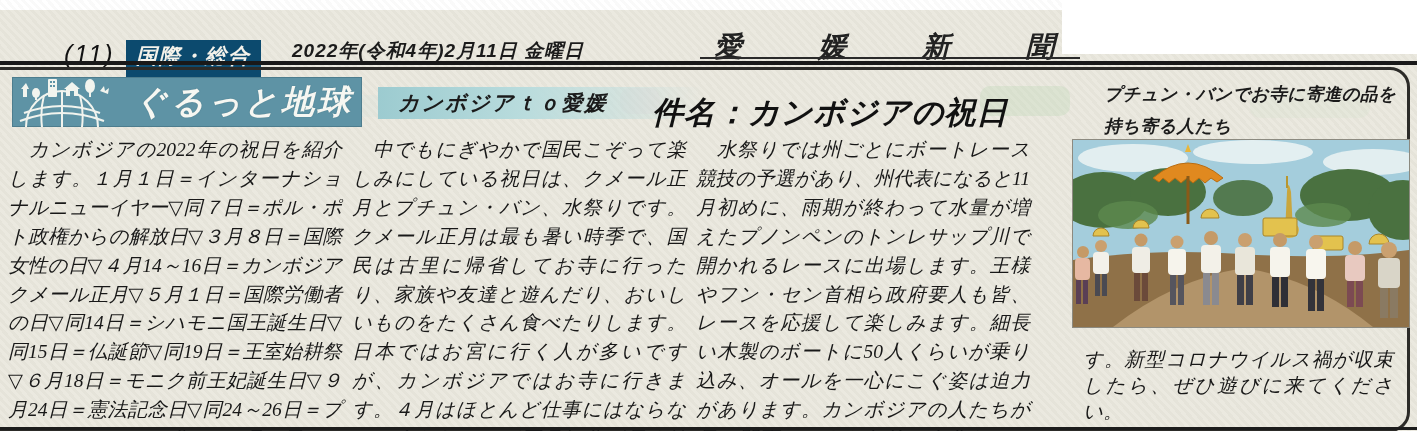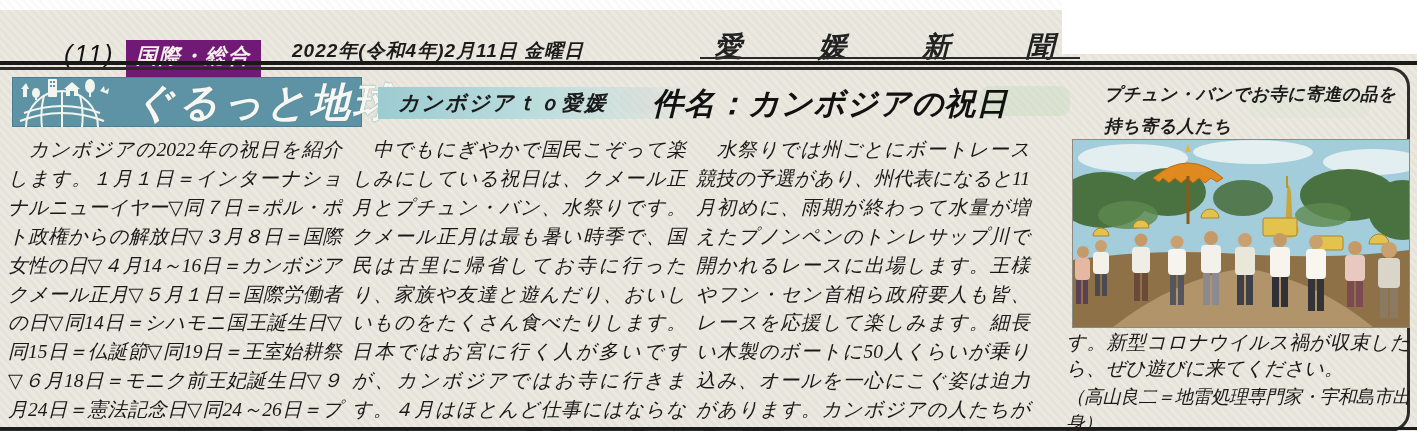--- a/index.html
+++ b/index.html
@@ -6,55 +6,55 @@
   .canvas{position:relative;width:1417px;height:431px;background:#ffffff;overflow:hidden;
           font-family:"Liberation Sans",sans-serif;color:#1b1b1b;font-style:italic;}
   .newsprint{position:absolute;left:0;top:10px;width:1417px;height:421px;background:#eae8de;}
   .grain{position:absolute;inset:0;background:
       repeating-linear-gradient(47deg,rgba(255,255,255,.05) 0 3px,rgba(120,120,110,.04) 3px 6px);}
   .white-corner{position:absolute;left:1062px;top:0;width:355px;height:54px;background:#ffffff;}
   
   .bleed{position:absolute;border-radius:10px;opacity:.30;}
   
   .hdr-page{position:absolute;left:64px;top:40px;font-size:25px;letter-spacing:2px;color:#111;}
-  .hdr-section{position:absolute;left:126px;top:40px;background:#701a75;color:#f4f2ea;
+  .hdr-section{position:absolute;left:126px;top:40px;background:#0c4a6e;color:#f4f2ea;
                font-size:21px;font-weight:bold;padding:2px 10px 19px;letter-spacing:2px;}
   .hdr-date{position:absolute;left:292px;top:38px;font-size:19px;font-weight:bold;letter-spacing:1px;}
   .hdr-paper{position:absolute;left:714px;top:28px;font-size:28px;font-weight:bold;
              font-family:"Liberation Serif",serif;letter-spacing:76px;white-space:nowrap;color:#222;}
   .hdr-paper-underline{position:absolute;left:700px;top:57px;width:380px;height:2px;background:#2a2a2a;}
   .hdr-rule{position:absolute;left:0;top:61px;width:1417px;height:4px;background:#191919;}
   
   .frame{position:absolute;left:-26px;top:67px;width:1430px;height:359px;
          border:3px solid #2c2b28;border-radius:20px;}
   
   .banner{position:absolute;left:12px;top:77px;width:350px;height:50px;background:#5e93a5;
           display:flex;align-items:center;box-shadow:0 0 0 1px #4d7d8e inset;}
   .banner svg{flex:0 0 auto;}
-  .banner-title{color:#f6f7f2;font-weight:bold;font-size:40px;letter-spacing:3px;
+  .banner-title{color:#f6f7f2;font-weight:bold;font-size:33px;letter-spacing:3px;
                 margin-left:4px;text-shadow:0 0 1px #3c6b7a;white-space:nowrap;}
   .series{position:absolute;left:378px;top:87px;height:32px;line-height:32px;padding:0 96px 0 20px;
           font-size:21px;font-weight:bold;letter-spacing:2px;white-space:nowrap;
           background:linear-gradient(90deg,#9ccbd0 0%,#b9dcdd 45%,rgba(222,234,229,0) 100%);}
-  .headline{position:absolute;left:652px;top:83px;font-size:31px;font-weight:bold;
+  .headline{position:absolute;left:652px;top:92px;font-size:31px;font-weight:bold;
             letter-spacing:1px;white-space:nowrap;color:#111;}
   
   .photo-caption{position:absolute;left:1104px;top:78px;width:306px;font-size:17.5px;
                  font-weight:bold;line-height:32px;letter-spacing:.5px;}
   .photo{position:absolute;left:1072px;top:139px;width:336px;height:187px;
          border:1px solid #8c8a80;background:#a8cfdd;}
   
   .col{position:absolute;top:136px;width:334px;font-family:"Liberation Serif","DejaVu Serif",serif;
        font-size:19.5px;line-height:28.9px;text-align:justify;color:#181818;letter-spacing:0;}
   .col p{margin:0;}
   .c1{left:8px;}  .c2{left:352px;}  .c3{left:696px;}
   .tail{position:absolute;left:1066px;top:330px;width:344px;
         font-family:"Liberation Serif","DejaVu Serif",serif;font-size:19.5px;line-height:26px;
         text-align:justify;color:#181818;}
-  .tail p{margin:0;}
+  .tail p{margin:17px;}
   .tail .byline{font-size:18.5px;margin-top:2px;letter-spacing:-0.5px;}
   .bottom-rule{position:absolute;left:0;top:427px;width:1417px;height:3px;background:#1c1c1c;}
 </style>
 </head>
 <body>
 
 <div class="canvas">
   <div class="newsprint"></div>
   <div class="grain"></div>
   <div class="white-corner"></div>

